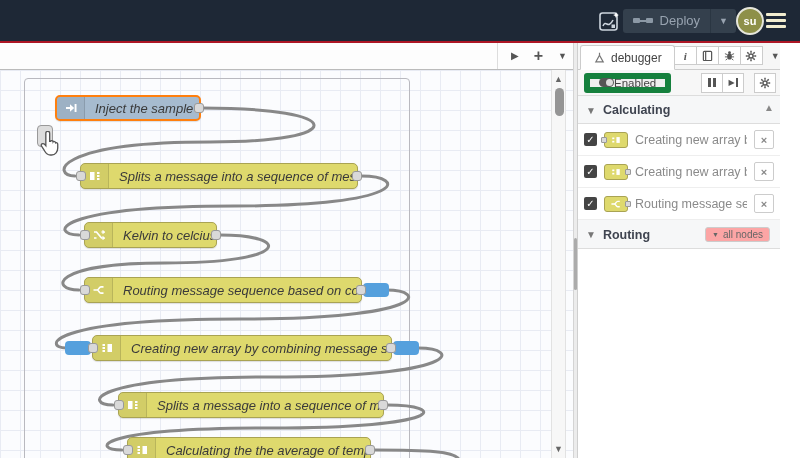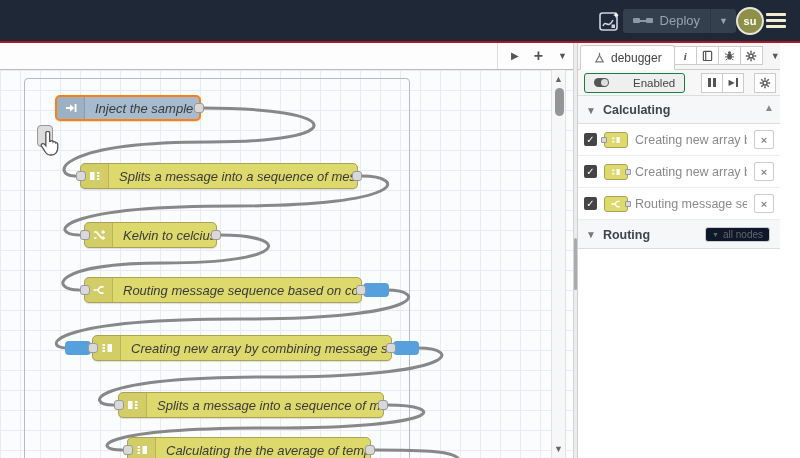--- a/index.html
+++ b/index.html
@@ -60,21 +60,21 @@
 
   
   .side-tabs { height:27px; background:#f6f6f6; border-bottom:1px solid #ccc; display:flex; align-items:flex-end; padding:0 4px 0 2px; flex:none; }
   .side-tab { height:25px; display:flex; align-items:center; gap:5px; background:#fff; border:1px solid #ccc; border-bottom:1px solid #fff; border-radius:3px 3px 0 0; padding:0 12px; margin-bottom:-1px; font-size:12px; color:#444; cursor:pointer; }
   .side-tab-icons { margin-left:auto; display:flex; align-items:center; margin-bottom:4px; }
   .sq-btn { width:23px; height:19px; border:1px solid #ccc; background:#fff; margin-left:-1px; display:flex; align-items:center; justify-content:center; font-size:11px; color:#555; cursor:pointer; }
   .sq-btn.info-i { font-family:"Liberation Serif", serif; font-style:italic; font-weight:bold; }
   .side-caret { margin-left:8px; color:#555; font-size:9px; cursor:pointer; }
 
   .side-toolbar { height:26px; background:#f7f7f7; border-bottom:1px solid #ddd; display:flex; align-items:center; padding:0 4px 0 6px; gap:4px; flex:none; }
-  .enabled-btn { height:20px; display:flex; align-items:center; gap:24px; border:1px solid #15803d; border-radius:3px; background:#efefef; padding:0 9px; font-size:11.5px; color:#444; cursor:pointer; }
+  .enabled-btn { height:20px; display:flex; align-items:center; gap:0; border:6px solid #15803d; border-radius:3px; background:#efefef; padding:0 9px; font-size:11.5px; color:#444; cursor:pointer; }
   .toggle-pill { width:15px; height:9px; background:#555; border-radius:5px; position:relative; }
   .toggle-pill::after { content:""; position:absolute; right:1px; top:1px; width:7px; height:7px; border-radius:50%; background:#ddd; }
   .tb-group { margin-left:auto; display:flex; }
   .tb-btn { width:22px; height:20px; border:1px solid #ccc; background:#fff; margin-left:-1px; display:flex; align-items:center; justify-content:center; cursor:pointer; }
   .tb-gear { margin-left:6px; }
   .pause-ic { display:flex; gap:2px; }
   .pause-ic i { display:block; width:3px; height:9px; background:#555; }
   .step-ic { display:flex; align-items:center; gap:1px; color:#555; }
   .step-ic .tri { font-size:8px; line-height:1; }
   .step-ic .bar { display:block; width:2px; height:9px; background:#555; }
@@ -82,21 +82,21 @@
   .section-header { position:relative; display:flex; align-items:center; gap:7px; padding:7px 10px 6px 8px; background:#f6f7f8; border-bottom:1px solid #ddd; font-weight:bold; color:#3f4450; font-size:12.5px; }
   .chev { color:#777; font-size:10px; font-weight:normal; }
   .scroll-up { position:absolute; right:6px; top:6px; color:#888; font-size:10px; cursor:pointer; }
   .bp-row { display:flex; align-items:center; gap:7px; padding:0 6px; height:32px; border-bottom:1px solid #eee; background:#fff; }
   .cb { flex:none; width:13px; height:13px; background:#444; border-radius:2px; color:#fff; font-size:10px; line-height:13px; text-align:center; cursor:pointer; }
   .mini { flex:none; position:relative; width:24px; height:16px; background:var(--node_yellow,#ded96d); border:1px solid var(--node_yellow_border,#a9a353); border-radius:3px; display:flex; align-items:center; justify-content:center; }
   .mini .mport { position:absolute; top:50%; transform:translateY(-50%); width:6px; height:6px; background:#d9d9d9; border:1px solid #999; border-radius:1px; }
   .mini.port-left .mport { left:-4px; } .mini.port-right .mport { right:-4px; }
   .bp-label { flex:1; color:#8a8a8a; font-size:12.5px; white-space:nowrap; overflow:hidden; }
   .x-btn { flex:none; width:20px; height:19px; border:1px solid #ccc; border-radius:2px; background:#fff; color:#888; font-size:11px; font-weight:bold; display:flex; align-items:center; justify-content:center; cursor:pointer; }
-  .filter-btn { margin-left:auto; display:flex; align-items:center; gap:4px; border:1px solid #ccc; border-radius:3px; background:#0f172a; padding:1px 6px; font-size:10px; font-weight:normal; color:#666; cursor:pointer; }
+  .filter-btn { margin-left:auto; display:flex; align-items:center; gap:4px; border:1px solid #ccc; border-radius:3px; background:#fca5a5; padding:1px 6px; font-size:10px; font-weight:normal; color:#666; cursor:pointer; }
   .filter-funnel { font-size:7px; color:#666; }
   .side-empty { flex:1; background:#fff; }
 </style>
 </head>
 <body>
 
 <div class="app">
 
   <div class="header">
     <div class="hicon-btn">

